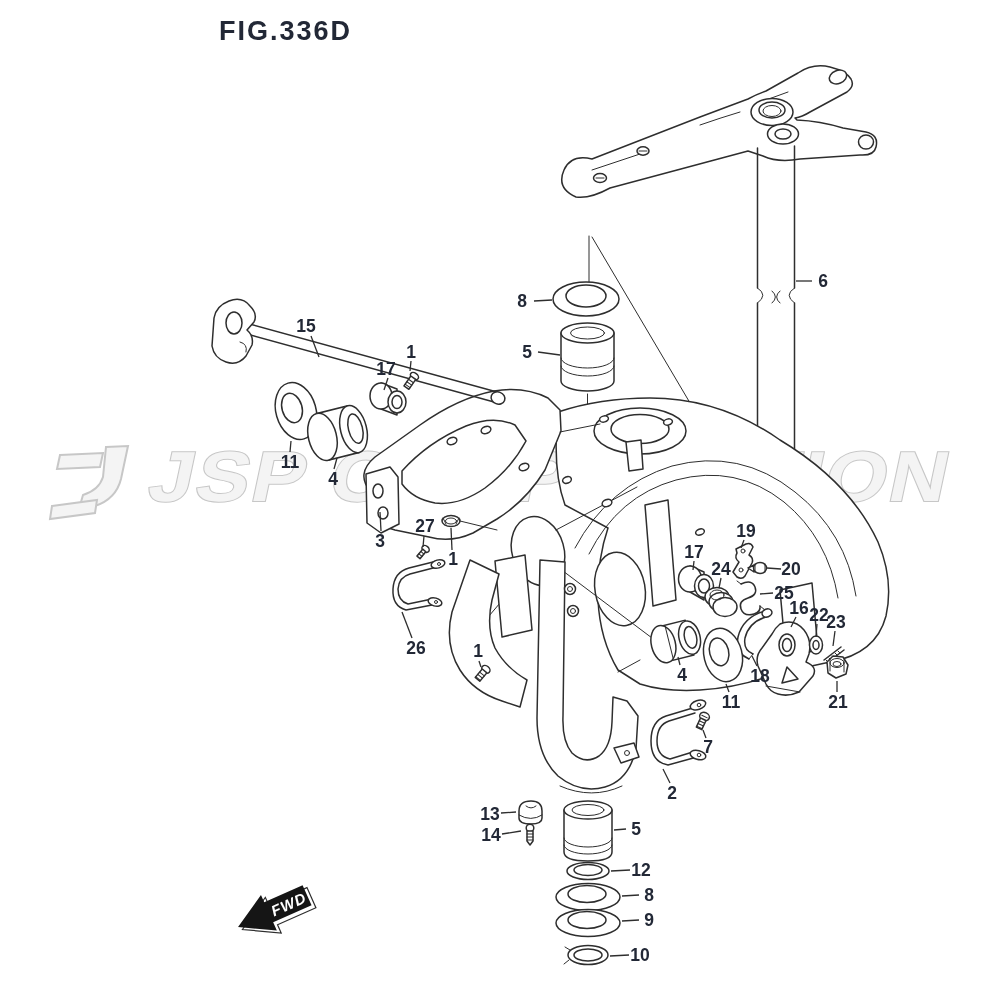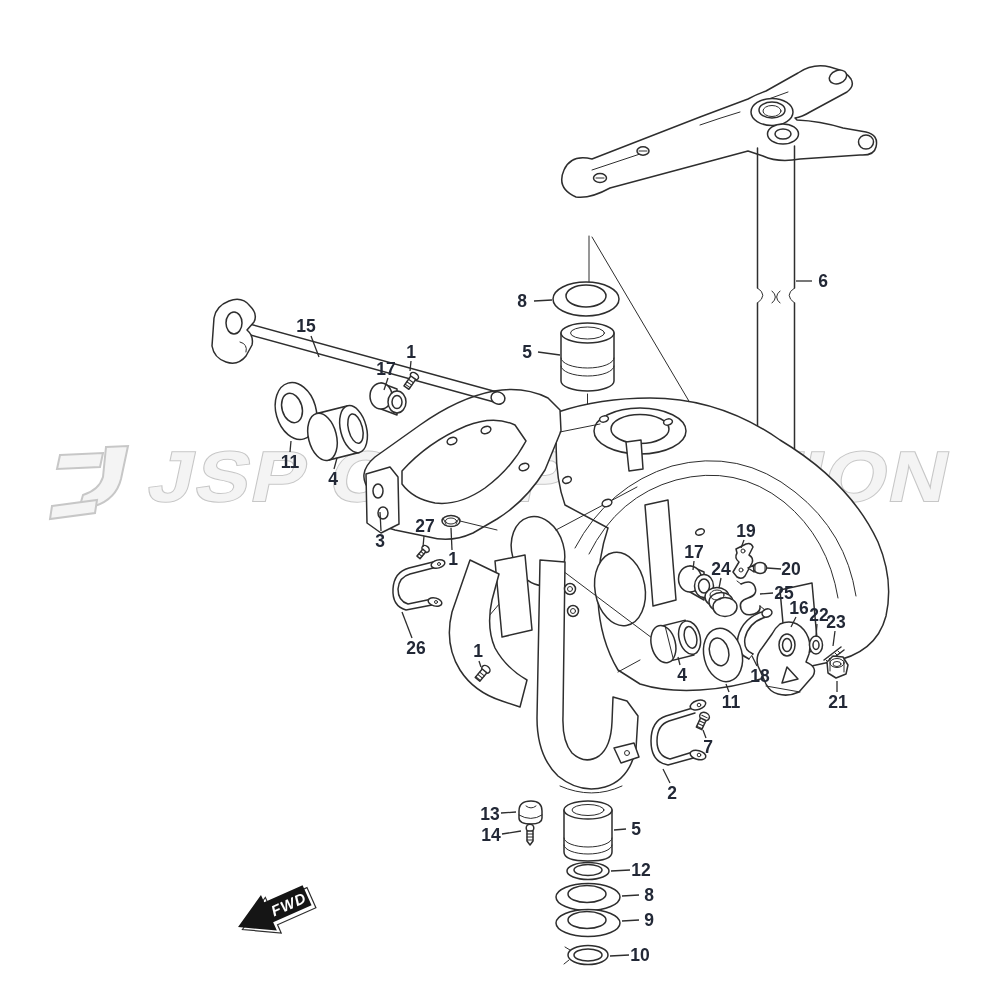--- a/index.html
+++ b/index.html
@@ -16,20 +16,21 @@
   .callout{font-size:17.5px;font-weight:bold;fill:var(--label,#222836);text-anchor:middle;}
   .wm{font-size:71px;font-weight:bold;fill:var(--wmfill,#f4f4f4);stroke:var(--wmstroke,#c7c7c7);
       stroke-width:2;paint-order:stroke;letter-spacing:2px;}
   .wmshape{fill:var(--wmfill,#f4f4f4);stroke:var(--wmstroke,#c7c7c7);stroke-width:2;}
   .fwd-text{font-size:15px;font-weight:bold;font-style:italic;fill:#fff;letter-spacing:1px;}
 </style>
 </head>
 <body>
 
 <div class="page">
+  <div class="figure-title">FIG.336D</div>
 
   <svg id="diagram" width="1000" height="1000" viewBox="0 0 1000 1000">
 
     <g>
       <g>
         <path class="wmshape" d="M60,455 L103,453 L100,467 L57,469 Z"></path>
         <path class="wmshape" d="M106,447 L128,446 L121,479 Q116,499 95,506 L79,509 L83,495 Q99,490 103,477 Z"></path>
         <path class="wmshape" d="M52,506 L97,500 L95,513 L50,519 Z"></path>
       </g>
       <g transform="skewX(-12)">

